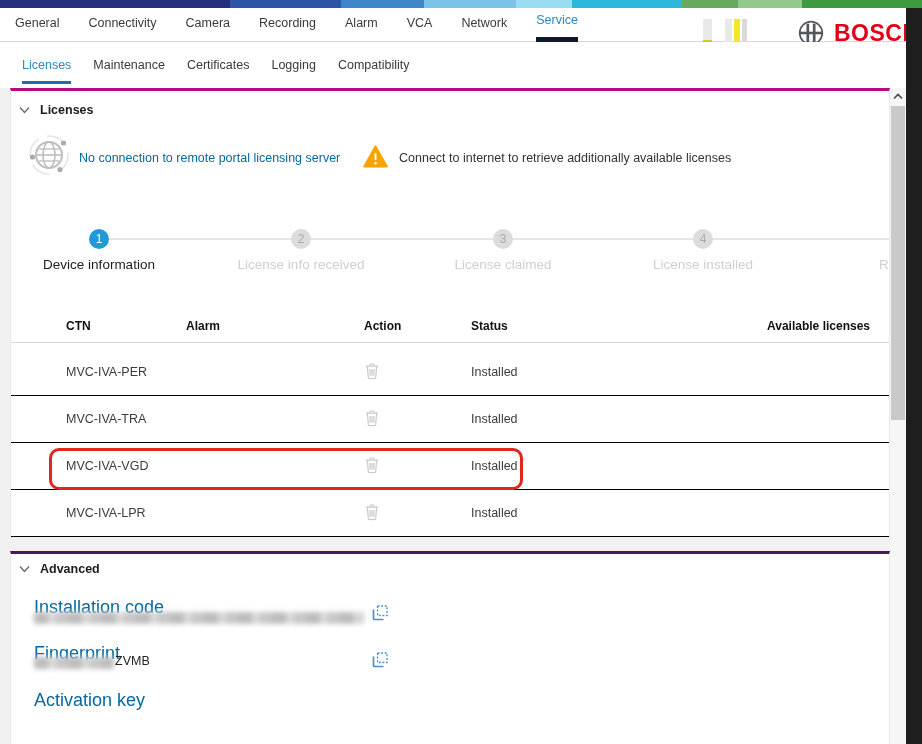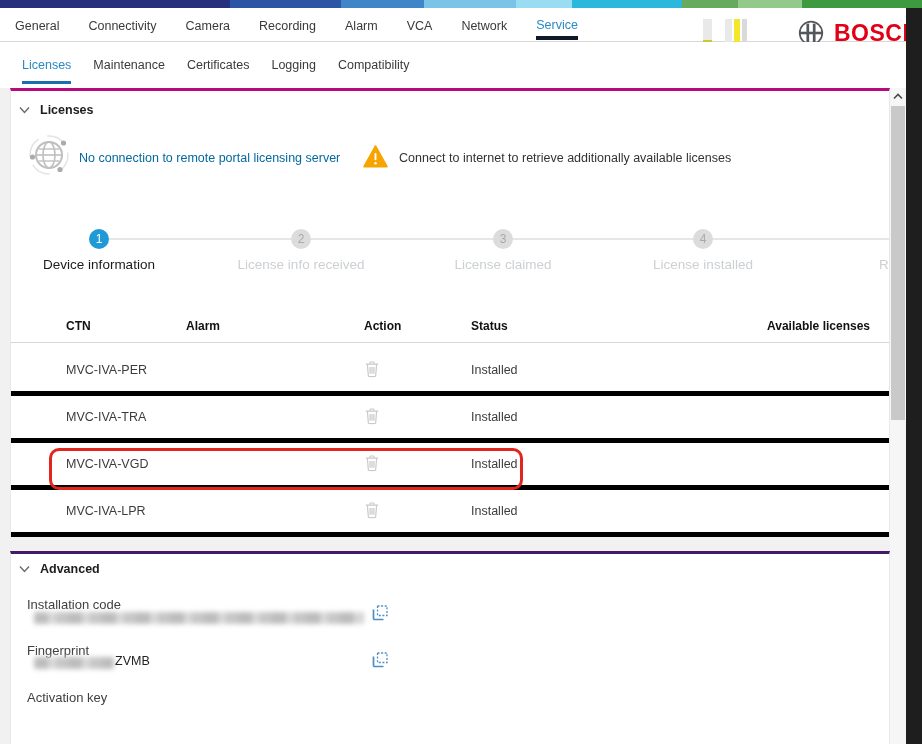--- a/index.html
+++ b/index.html
@@ -10,22 +10,22 @@
   .supergraphic { position:absolute; left:0; top:0; width:922px; height:8px;
     background:linear-gradient(90deg,
       #262f7b 0%, #262f7b 25%, #2c55a5 25%, #2c55a5 37%, #3f86c8 37%, #3f86c8 46%,
       #7cc3e8 46%, #7cc3e8 56%, #9adcf1 56%, #9adcf1 62%, #2cb8dc 62%, #2cb8dc 74%,
       #66aa5e 74%, #66aa5e 80%, #93c98b 80%, #93c98b 87%, #3d9a3f 87%, #3d9a3f 100%); }
 
   
   .header { position:absolute; left:0; top:8px; width:906px; height:34px; background:#fff;
     border-bottom:1px solid #d8d8d8; }
   .top-nav { position:absolute; left:15px; top:0; height:34px; display:flex; gap:29px; align-items:center; }
-  .top-tab { font-size:12.5px; color:#3a3a3a; cursor:pointer; padding:8px 0 4px 0; border-bottom:3px solid transparent; }
-  .top-tab.active { color:#2a8ac6; border-bottom:4px solid #0f172a;text-align:right; }
+  .top-tab { font-size:12.5px; color:#3a3a3a; cursor:pointer; padding:8px 0 10px 0; border-bottom:3px solid transparent; }
+  .top-tab.active { color:#2a8ac6; border-bottom:8px solid #0f172a;text-align:right; }
 
   .meters { position:absolute; left:703px; top:11px; height:28px; display:flex; align-items:flex-end; }
   .meter { position:relative; height:28px; background:#e9e9e9; margin-right:2px; overflow:hidden; }
   .meter:nth-child(1){ width:9px; margin-right:13px; }
   .meter:nth-child(2){ width:7px; }
   .meter:nth-child(3){ width:6px; }
   .meter:nth-child(4){ width:5px; margin-right:0; background:#dadada; }
   .meter-fill { position:absolute; left:0; bottom:0; width:100%; }
 
   .brand { position:absolute; left:797px; top:11px; display:flex; align-items:center; gap:9px; }
@@ -63,30 +63,30 @@
     color:#ccd0d3; white-space:nowrap; }
   .step-label.active { color:#1c1c1c; }
 
   
   .t-head { position:absolute; left:0; right:0; top:228px; height:20px; }
   .t-head span { position:absolute; font-size:12px; font-weight:700; color:#111; }
   .col-ctn { left:55px; } .col-name { left:175px; } .col-action { left:353px; }
   .col-status { left:460px; } .col-avail { right:19px; }
   .t-head-rule { position:absolute; left:0; right:0; top:251px; height:1px; background:#d6d6d6; }
   .t-body { position:absolute; left:0; right:0; top:258px; }
-  .t-row { position:relative; height:47px; border-bottom:5px solid #000000;padding-left:48px; }
+  .t-row { position:relative; height:47px; border-bottom:1px solid #000000;padding-left:48px; }
   .t-row span { position:absolute; top:50%; transform:translateY(-50%); font-size:12.5px; color:#3c3c3c; }
   .cell-ctn { left:55px; } .cell-name { left:175px; } .cell-action { left:353px; }
   .cell-status { left:460px; } .cell-avail { right:9px; }
 
   .highlight-box { position:absolute; left:38px; top:357px; width:474px; height:42px;
     border:3px solid #e3261d; border-radius:10px; z-index:3; pointer-events:none; }
 
   
-  .field-label { position:absolute; left:16px; font-size:13px; color:#404040; }
+  .field-label { position:absolute; left:23px; font-size:18px; color:#0369a1; }
   .redacted { position:absolute; height:12px; border-radius:2px; filter:blur(2.5px);
     background:repeating-linear-gradient(90deg,#bdbdbd 0 14px,#d9d9d9 14px 22px,#c7c7c7 22px 34px); }
   .fp-suffix { position:absolute; left:104px; top:100px; font-size:12.5px; color:#222; }
   .copy-btn { position:absolute; left:360px; cursor:pointer; }
 
   
   .scroll-col { position:absolute; left:890px; top:88px; width:16px; height:656px; background:#f6f6f6; }
   .scroll-up { position:absolute; left:0; top:0; width:16px; height:17px; display:flex;
     align-items:center; justify-content:center; cursor:pointer; background:#f6f6f6; }
   .scroll-thumb { position:absolute; left:1px; top:18px; width:14px; height:314px; background:#c9c9c9; cursor:pointer; }

